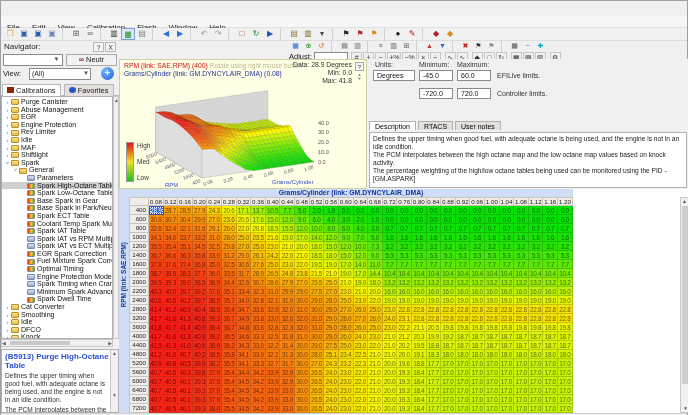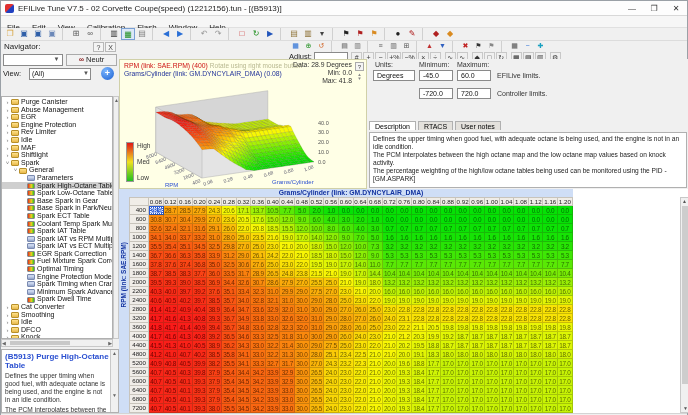--- a/index.html
+++ b/index.html
@@ -101,27 +101,20 @@
   .vscroll { position:absolute; left:561px; top:8px; width:9px; height:216px; background:#f0f0f0; border:1px solid #c8c8c8; font-size:5px; color:#555; text-align:center; }
   .vthumb { position:absolute; left:1px; top:8px; width:6px; height:178px; background:#cdcdcd; }
 
   .statusbar { left:0; top:412px; width:100%; height:3px; background:#f0f0f0; border-top:1px solid #d4d4d4; }
 </style>
 </head>
 <body>
 
 <div class="win">
 
-  <div class="abs titlebar">
-    <div class="abs appicon"></div>
-    <span class="abs titletext">EFILive Tune V7.5 - 02 Corvette Coupe(speed) (12212156).tun - [(B5913)]</span>
-    <span class="abs wctl" style="right:44px">—</span>
-    <span class="abs wctl" style="right:22px">❐</span>
-    <span class="abs wctl" style="right:0">✕</span>
-  </div>
 
   <div class="abs menubar">
     <span id="menu"><span class="menuitem">File</span><span class="menuitem">Edit</span><span class="menuitem">View</span><span class="menuitem">Calibration</span><span class="menuitem">Flash</span><span class="menuitem">Window</span><span class="menuitem">Help</span></span>
     <span class="abs mdictl" style="right:28px">—</span>
     <span class="abs mdictl" style="right:14px">❐</span>
     <span class="abs mdictl" style="right:0">✕</span>
   </div>
 
   <div class="abs tb1" id="tb1"><span class="tbtn" style="color: rgb(216, 162, 58);">❐</span><span class="tbtn" style="color: rgb(47, 95, 168);">▣</span><span class="tbtn" style="color: rgb(47, 95, 168);">▣</span><span class="tbtn" style="color: rgb(107, 136, 184);">▣</span><span class="tsep"></span><span class="tbtn" style="color: rgb(85, 85, 85);">⊞</span><span class="tbtn" style="color: rgb(85, 85, 85);">∞</span><span class="tsep"></span><span class="tbtn" style="color: rgb(51, 51, 51);">▥</span><span class="tbtn pressed" style="color: rgb(31, 143, 31);">▦</span><span class="tbtn" style="color: rgb(119, 119, 119);">▤</span><span class="tsep"></span><span class="tbtn" style="color: rgb(42, 111, 214);">◀</span><span class="tbtn" style="color: rgb(42, 111, 214);">▶</span><span class="tsep"></span><span class="tbtn" style="color: rgb(153, 153, 153);">↶</span><span class="tbtn" style="color: rgb(153, 153, 153);">↷</span><span class="tsep"></span><span class="tbtn" style="color: rgb(204, 51, 51);">□</span><span class="tbtn" style="color: rgb(31, 143, 31);">↻</span><span class="tbtn" style="color: rgb(34, 85, 187);">▶</span><span class="tsep"></span><span class="tbtn" style="color: rgb(138, 109, 47);">▤</span><span class="tbtn" style="color: rgb(138, 109, 47);">▥</span><span class="tbtn" style="color: rgb(68, 68, 68);">▾</span><span class="tsep"></span><span class="tbtn" style="color: rgb(34, 34, 34);">⚑</span><span class="tbtn" style="color: rgb(176, 32, 32);">⚑</span><span class="tbtn" style="color: rgb(217, 138, 32);">⚑</span><span class="tsep"></span><span class="tbtn" style="color: rgb(34, 34, 34);">●</span><span class="tbtn" style="color: rgb(176, 32, 32);">✎</span><span class="tsep"></span><span class="tbtn" style="color: rgb(176, 32, 32);">◆</span><span class="tbtn" style="color: rgb(217, 138, 32);">◆</span></div>
 
@@ -135,20 +128,24 @@
       <span class="arr">▼</span>
     </div>
   <div class="abs searchbtn"><span class="binoc">∞</span><span>Neutr</span></div>
 
   <div class="abs grouprow">
     <span>View:</span>
     <span class="groupsel"><span>(All)</span><span style="position:absolute;right:1px;font-size:6px;color:#555">▼</span></span>
     <span class="plusbtn">+</span>
   </div>
 
+  <div class="abs tabs">
+    <span class="tab active"><span class="tabico" style="background:#8b2500"></span><span>Calibrations</span></span>
+    <span class="tab"><span class="tabico" style="background:#2255cc;border-radius:50%"></span><span>Favorites</span></span>
+  </div>
 
   <div class="abs tree" id="tree">
       <div class="titem" style="padding-left: 2px;"><span class="arrow">›</span><span class="ticon folder"></span><span>Purge Canister</span></div>
       <div class="titem" style="padding-left: 2px;"><span class="arrow">›</span><span class="ticon folder"></span><span>Abuse Management</span></div>
       <div class="titem" style="padding-left: 2px;"><span class="arrow">›</span><span class="ticon folder"></span><span>EGR</span></div>
       <div class="titem" style="padding-left: 2px;"><span class="arrow">›</span><span class="ticon folder"></span><span>Engine Protection</span></div>
       <div class="titem" style="padding-left: 2px;"><span class="arrow">›</span><span class="ticon folder"></span><span>Rev Limiter</span></div>
       <div class="titem" style="padding-left: 2px;"><span class="arrow">›</span><span class="ticon folder"></span><span>Idle</span></div>
       <div class="titem" style="padding-left: 2px;"><span class="arrow">›</span><span class="ticon folder"></span><span>MAF</span></div>
       <div class="titem" style="padding-left: 2px;"><span class="arrow">›</span><span class="ticon folder"></span><span>Shiftlight</span></div>

